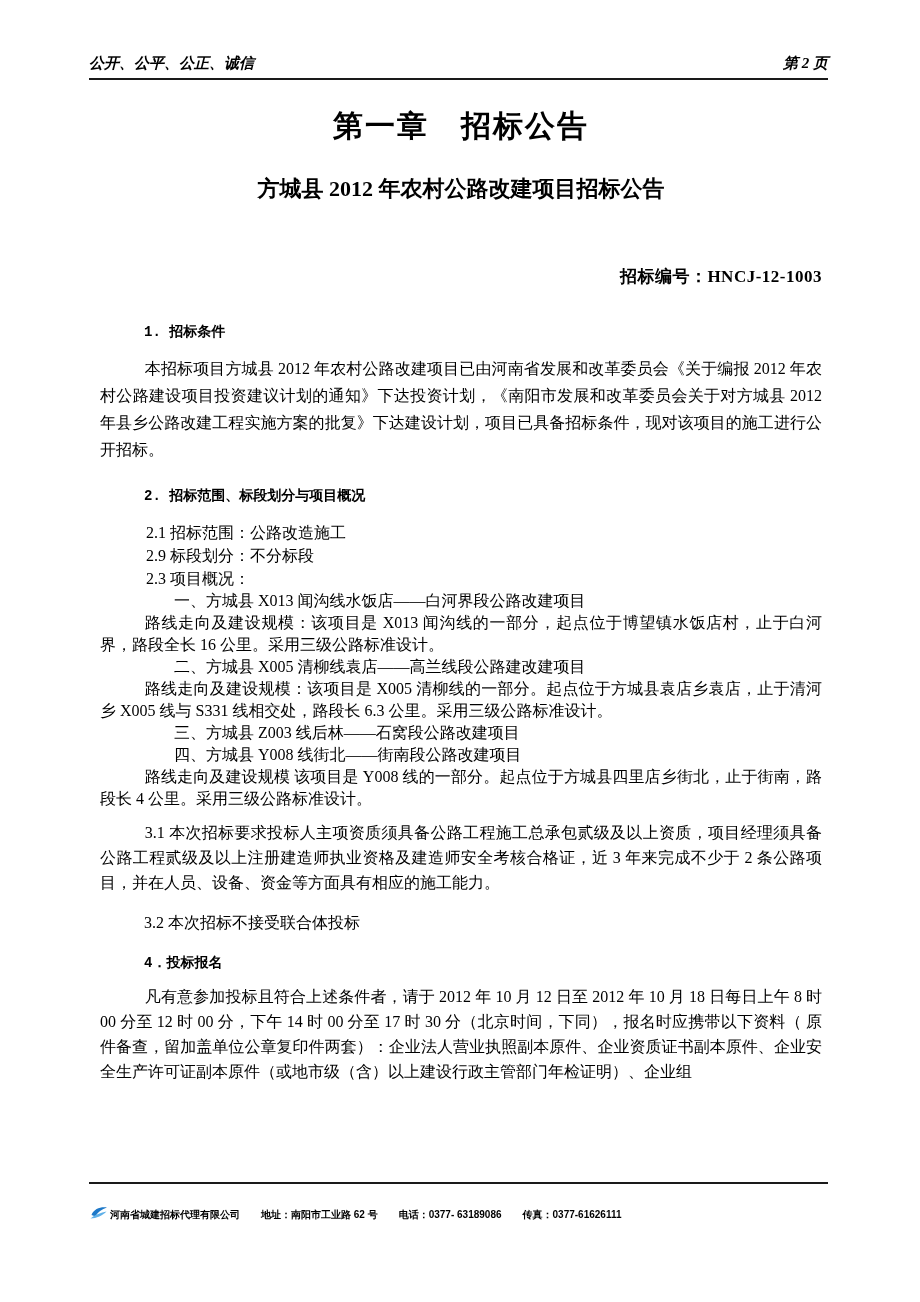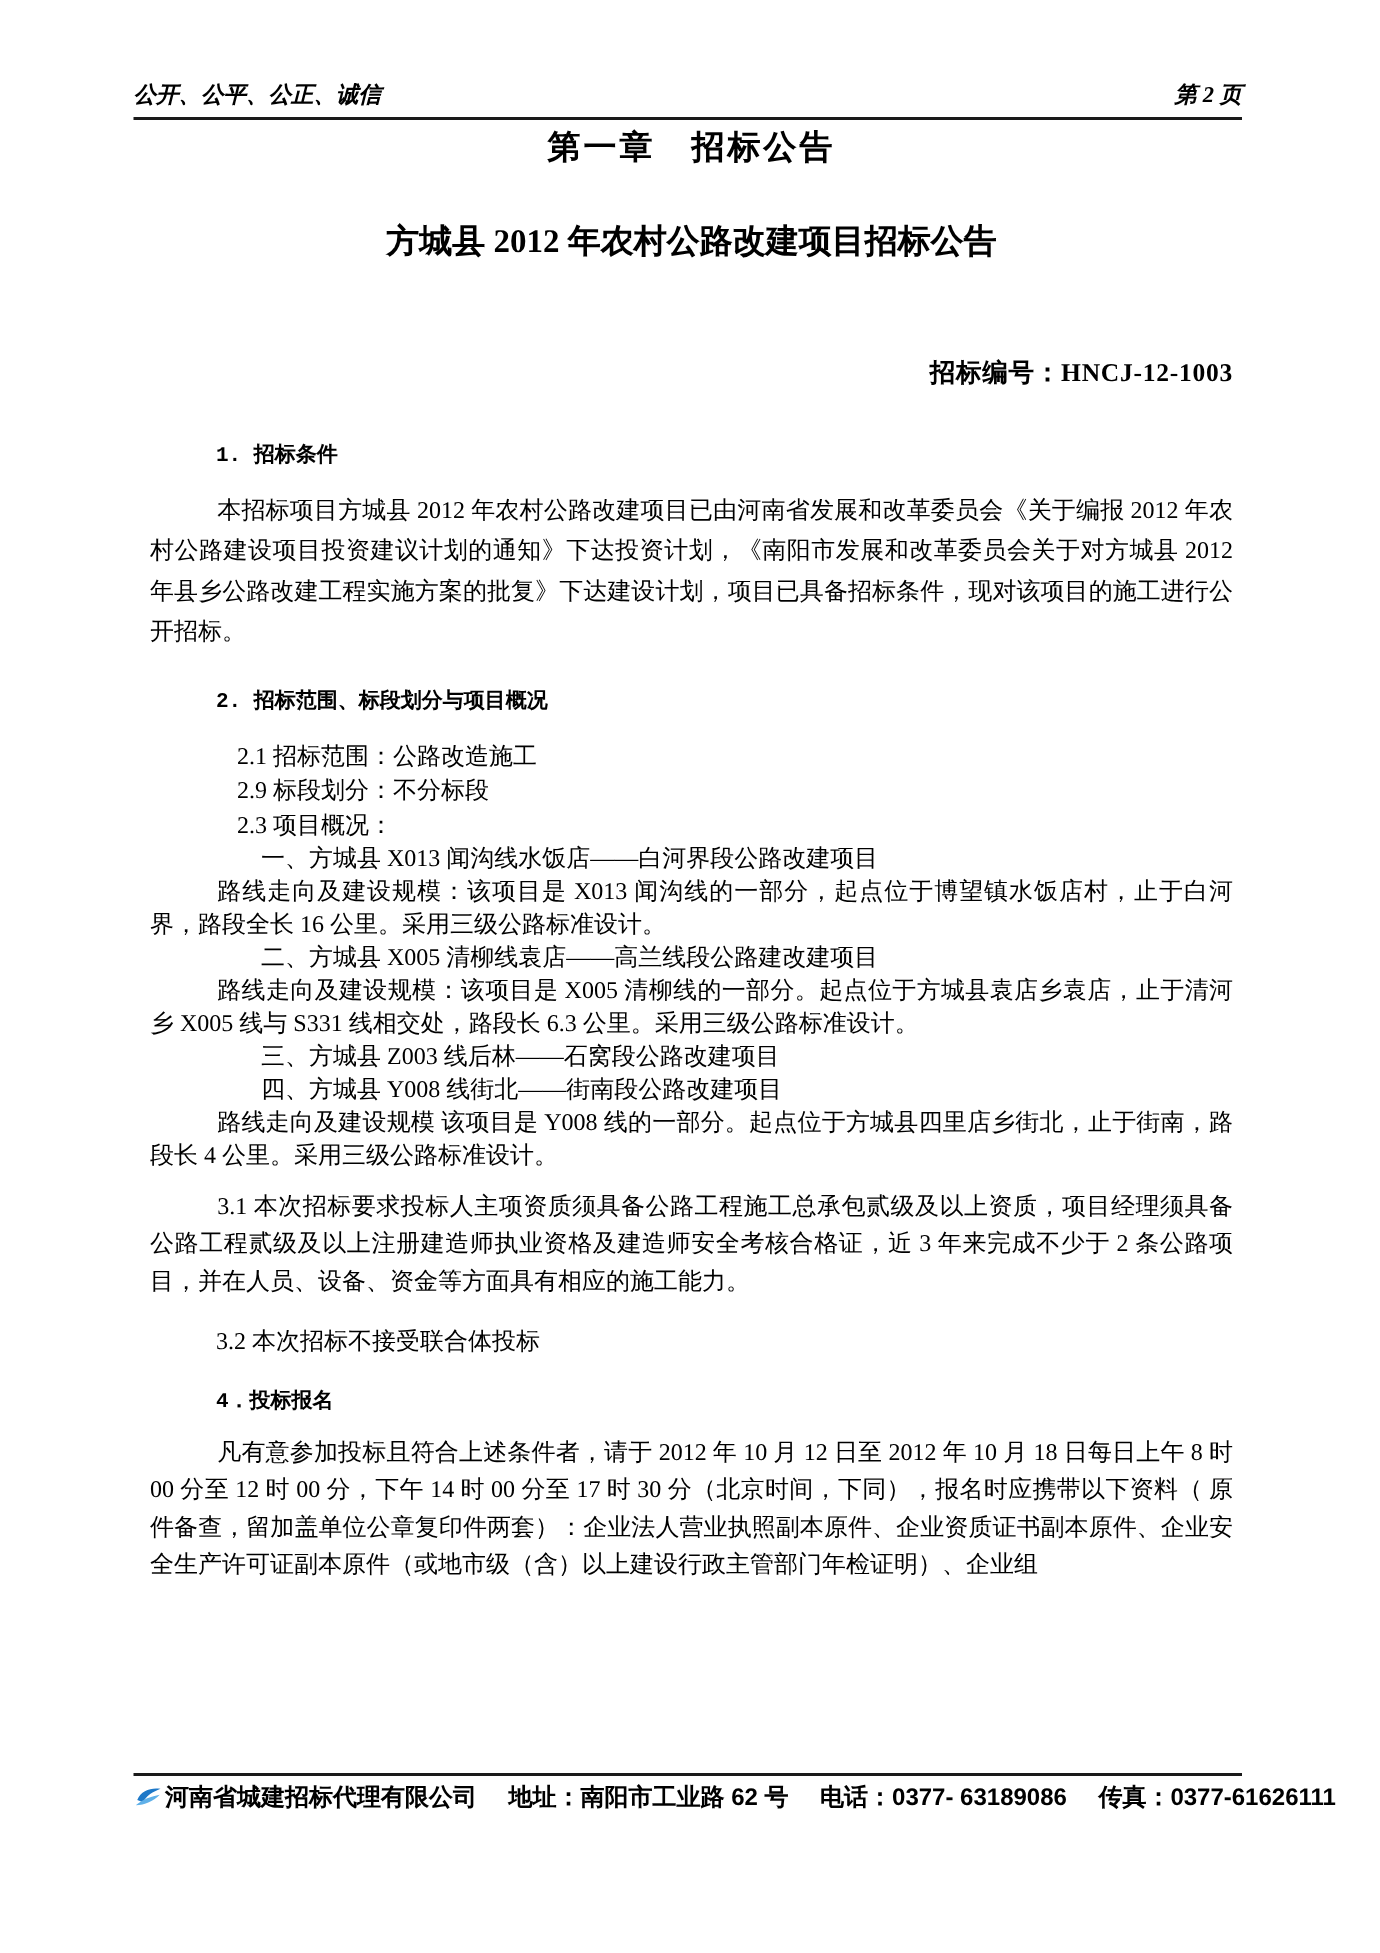--- a/index.html
+++ b/index.html
@@ -17,23 +17,23 @@
     display:flex;justify-content:space-between;align-items:flex-end;
     border-bottom:2px solid #1a1a1a;
     padding-bottom:5px;
     font-style:italic;font-weight:bold;font-size:15px;
     font-family:"Liberation Serif","DejaVu Serif",serif;
     gap:20px;
   }
   
   .content{position:absolute;left:100px;top:0;width:722px;}
   .chapter-title{
-    margin-top:76px;text-align:center;
+    margin-top:104px;text-align:center;
     font-family:"Liberation Sans","DejaVu Sans",sans-serif;
-    font-weight:bold;font-size:22px;line-height:44px;letter-spacing:2px;
+    font-weight:bold;font-size:30px;line-height:44px;letter-spacing:2px;
   }
   .doc-title{
     margin-top:25px;text-align:center;
     font-weight:bold;font-size:22px;line-height:32px;
   }
   .tender-no{
     margin-top:60px;text-align:right;
     font-weight:bold;font-size:17px;line-height:24px;letter-spacing:.5px;
   }
   .sec-heading{
@@ -42,35 +42,35 @@
   }
   .indent-heading{margin-left:44px;}
   .sec1-heading{margin-top:30px;}
   .sec2-heading{margin-top:20px;}
   .sec3-heading{margin-top:12px;margin-left:0;}
   .sec4-heading{margin-top:16px;}
   .para{
     font-size:16px;line-height:27px;text-align:justify;
     text-indent:2.8em;margin-top:10px;
   }
-  .scope-list{margin-top:12px;margin-left:58px;font-size:16px;line-height:23px;}
+  .scope-list{margin-top:12px;margin-left:46px;font-size:16px;line-height:23px;}
   .projects{margin-top:0;}
   .project-title{margin-left:74px;font-size:16px;line-height:22px;}
   .project-desc{font-size:16px;line-height:22px;text-align:justify;text-indent:2.8em;}
   .para-31{line-height:25px;margin-top:10px;}
   .line-32{font-size:16px;line-height:23px;margin-top:16px;margin-left:44px;}
   .para-4{line-height:25px;margin-top:8px;}
   
   .page-footer{
     position:absolute;top:1182px;left:89px;right:92px;
     border-top:2px solid #1a1a1a;
-    padding-top:4px;
-    display:flex;align-items:center;
+    padding-top:22px;
+    display:flex;align-items:flex-end;
     font-family:"Liberation Sans","DejaVu Sans",sans-serif;
-    font-weight:bold;font-size:16px;white-space:nowrap;
+    font-weight:bold;font-size:10px;white-space:nowrap;
   }
   .page-footer .logo{display:inline-block;width:19px;height:16px;margin-right:2px;flex:0 0 auto;}
   .page-footer .f-item{margin-left:21px;}
   .page-footer .f-company{margin-left:0;}
 </style>
 </head>
 <body>
 
 <div class="page">
 

